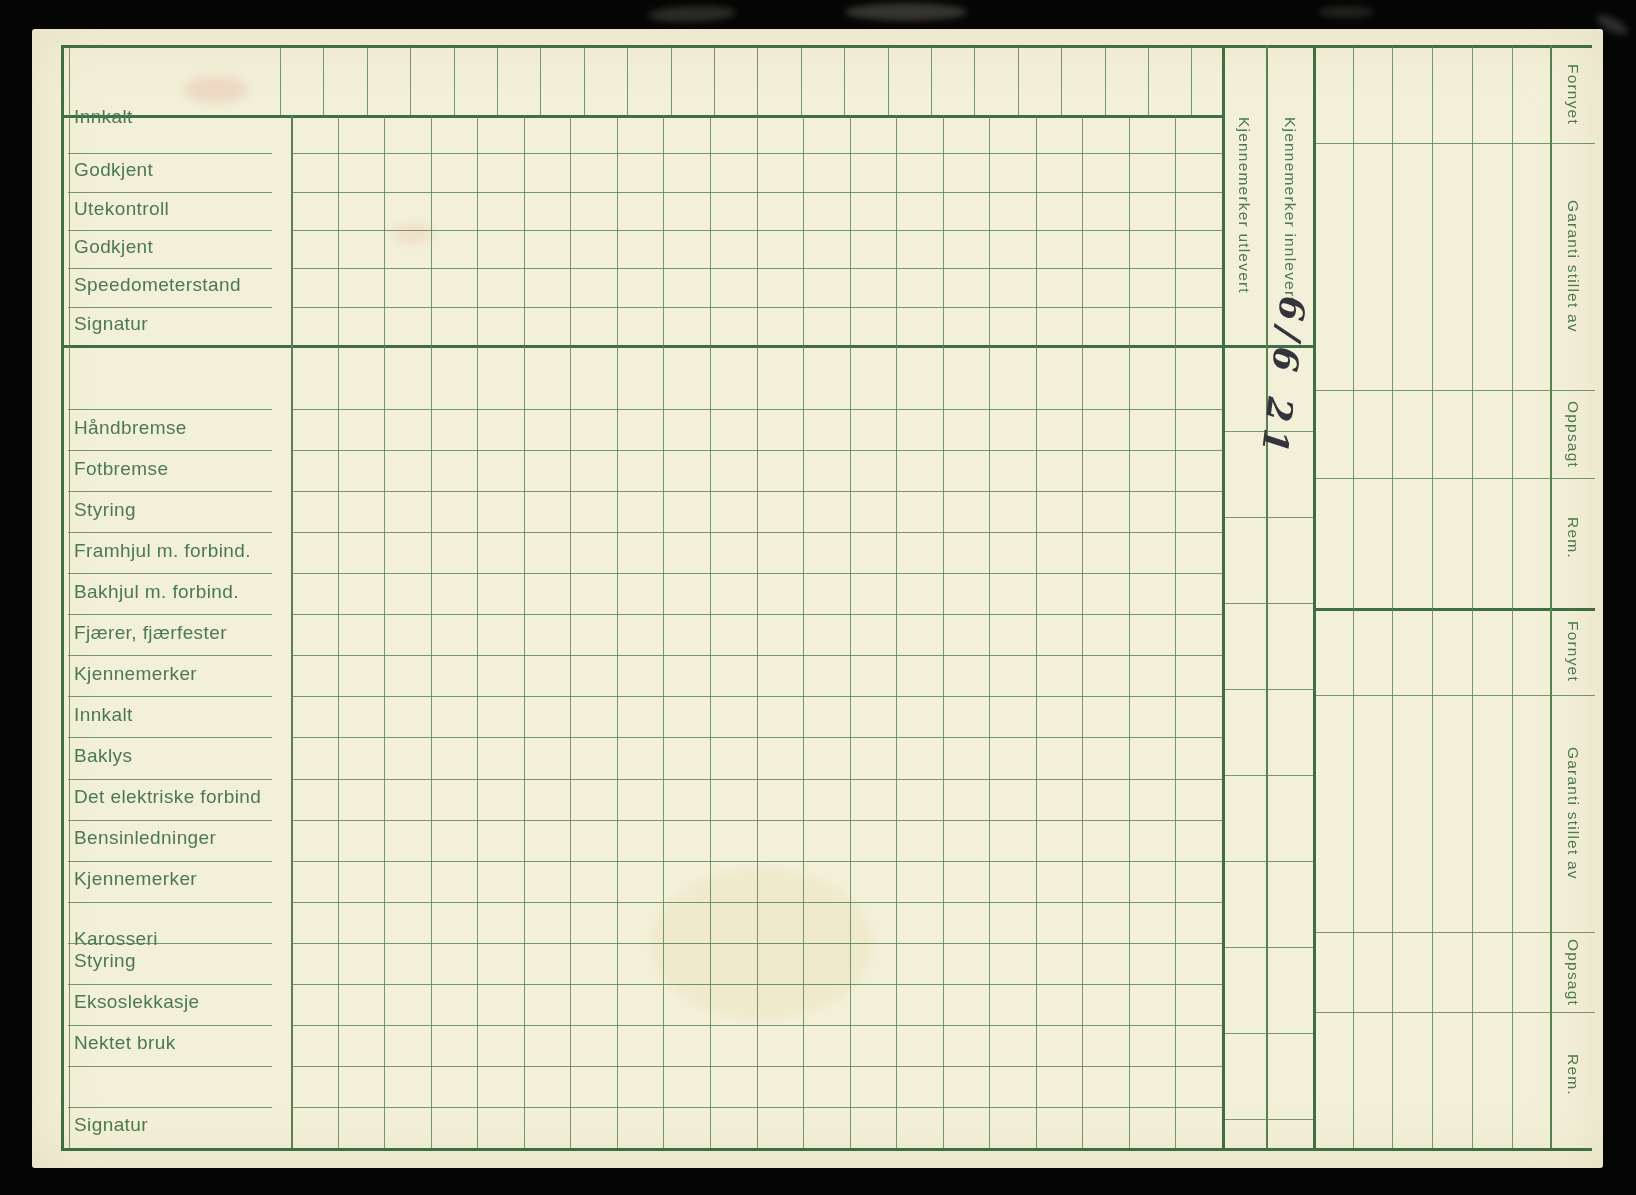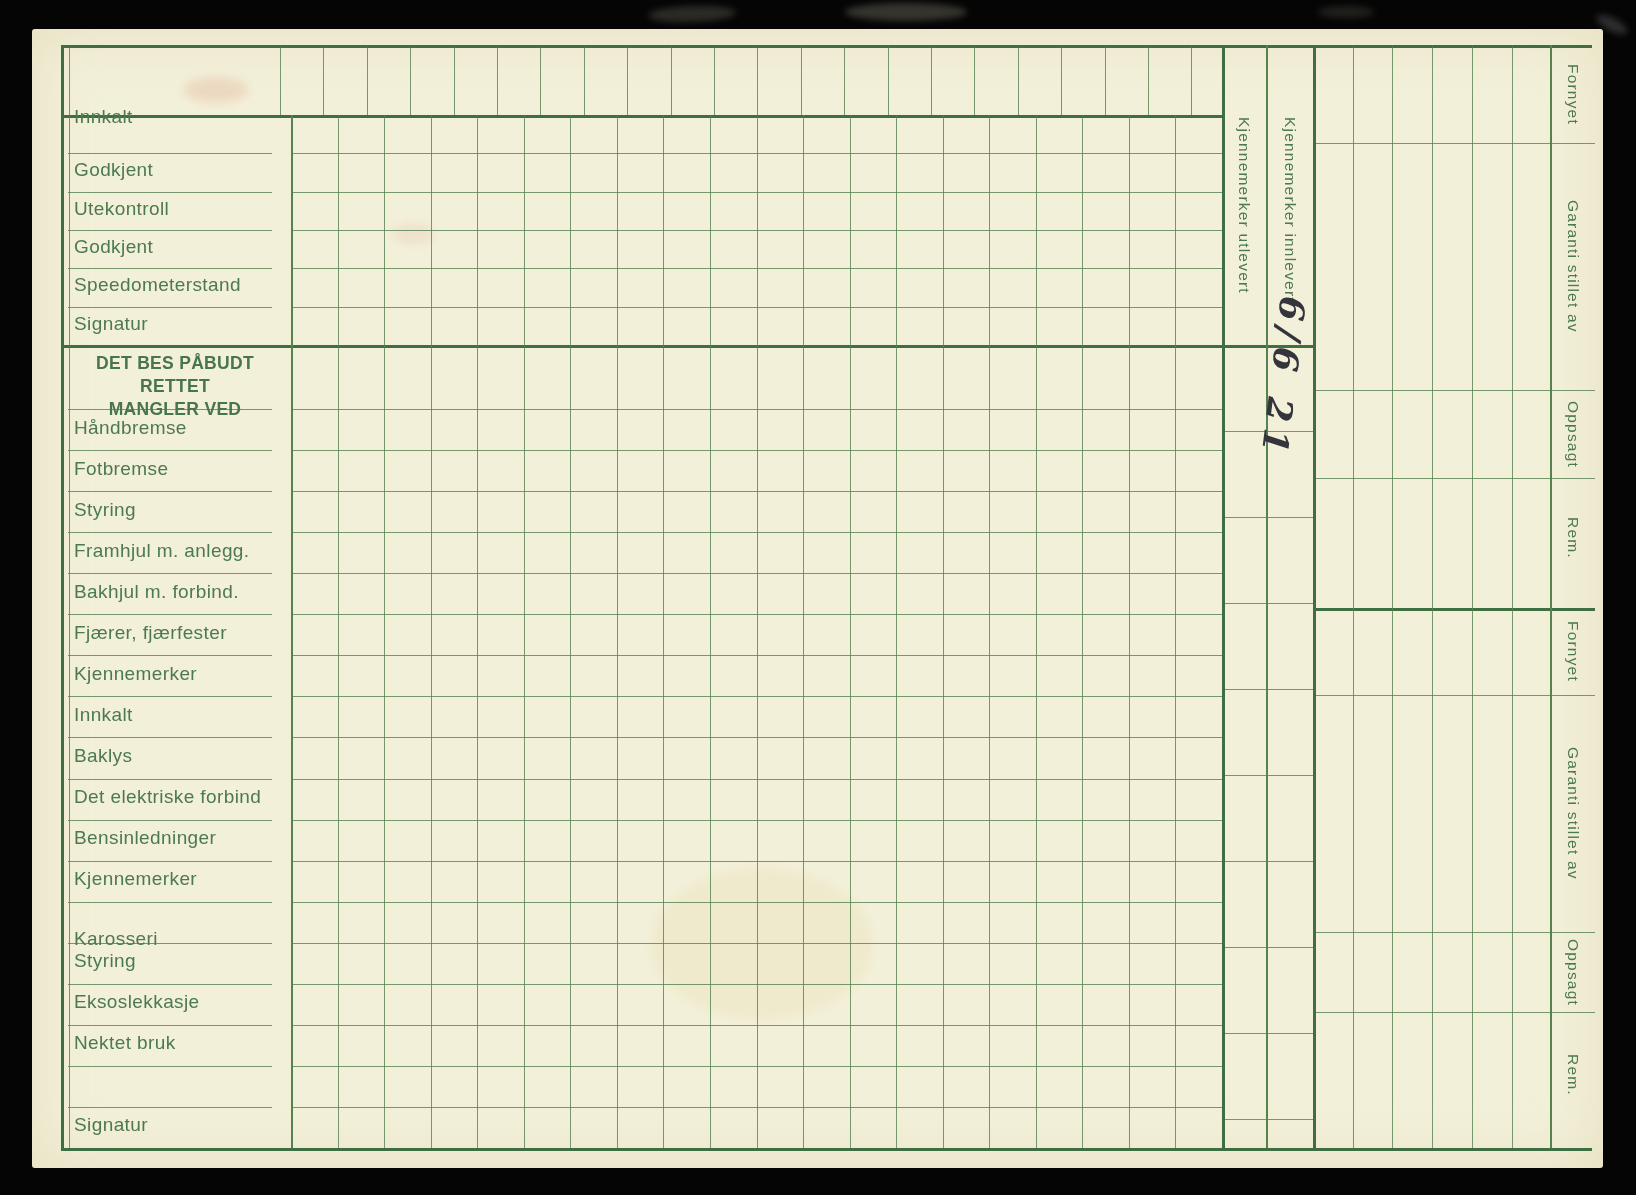--- a/index.html
+++ b/index.html
@@ -185,29 +185,25 @@
       <div class="ln" style="left: 1175.45px; top: 115px; width: 1px; height: 1033px; background: rgba(86, 128, 80, 0.8);"></div>
     </div>
 
   <div class="rlabel" style="top:106px;text-align:center;">Innkalt</div>
   <div class="rlabel" style="top:159px;">Godkjent</div>
   <div class="rlabel" style="top:198px;">Utekontroll</div>
   <div class="rlabel" style="top:236px;">Godkjent</div>
   <div class="rlabel" style="top:274px;">Speedometerstand</div>
   <div class="rlabel" style="top:313px;">Signatur</div>
 
-  <div class="sechead">
-    <div>DET BES PÅBUDT RETTET</div>
-    <div>MANGLER VED</div>
-  </div>
 
   <div class="rlabel" style="top:417px;">Håndbremse</div>
   <div class="rlabel" style="top:458px;">Fotbremse</div>
   <div class="rlabel" style="top:499px;">Styring</div>
-  <div class="rlabel" style="top:540px;">Framhjul m. anlegg.</div>
+  <div class="rlabel" style="top:540px;">Framhjul m. forbind.</div>
   <div class="rlabel" style="top:581px;">Bakhjul m. forbind.</div>
   <div class="rlabel" style="top:622px;">Fjærer, fjærfester</div>
   <div class="rlabel" style="top:663px;">Kjennemerker</div>
   <div class="rlabel" style="top:704px;">Innkalt</div>
   <div class="rlabel" style="top:745px;">Baklys</div>
   <div class="rlabel" style="top:786px;">Det elektriske forbind</div>
   <div class="rlabel" style="top:827px;">Bensinledninger</div>
   <div class="rlabel" style="top:868px;">Kjennemerker</div>
   <div class="rlabel" style="top:928px;">Karosseri</div>
   <div class="rlabel" style="top:950px;">Styring</div>

